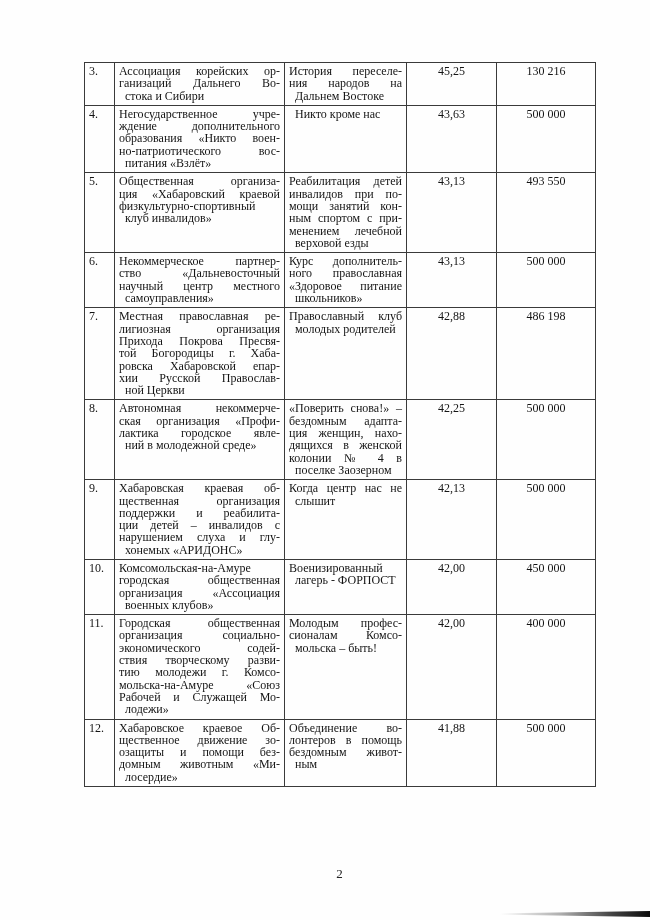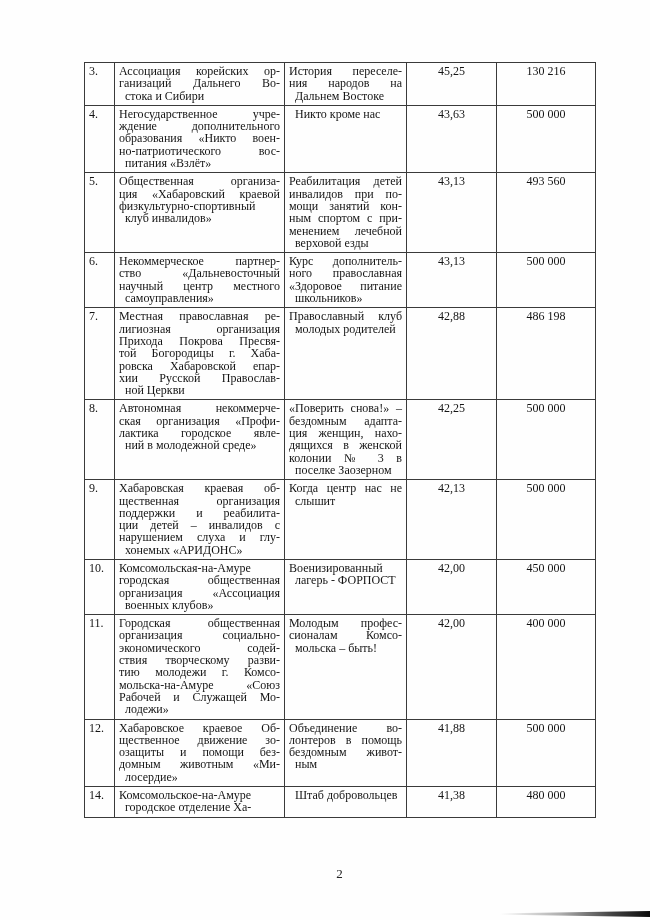--- a/index.html
+++ b/index.html
@@ -116,21 +116,21 @@
           </td>
       <td class="c-proj">
             <div class="ln">Реабилитация детей</div>
             <div class="ln">инвалидов при по-</div>
             <div class="ln">мощи занятий кон-</div>
             <div class="ln">ным спортом с при-</div>
             <div class="ln">менением лечебной</div>
             <div class="ln">верховой езды</div>
           </td>
       <td class="c-score">43,13</td>
-      <td class="c-amount">493 560</td>
+      <td class="c-amount">493 550</td>
     </tr>
 
     <tr>
       <td class="c-num">6.</td>
       <td class="c-org">
             <div class="ln">Некоммерческое партнер-</div>
             <div class="ln">ство «Дальневосточный</div>
             <div class="ln">научный центр местного</div>
             <div class="ln">самоуправления»</div>
           </td>
@@ -169,21 +169,21 @@
             <div class="ln">Автономная некоммерче-</div>
             <div class="ln">ская организация «Профи-</div>
             <div class="ln">лактика городское явле-</div>
             <div class="ln">ний в молодежной среде»</div>
           </td>
       <td class="c-proj">
             <div class="ln">«Поверить снова!» –</div>
             <div class="ln">бездомным адапта-</div>
             <div class="ln">ция женщин, нахо-</div>
             <div class="ln">дящихся в женской</div>
-            <div class="ln">колонии № 3 в</div>
+            <div class="ln">колонии № 4 в</div>
             <div class="ln">поселке Заозерном</div>
           </td>
       <td class="c-score">42,25</td>
       <td class="c-amount">500 000</td>
     </tr>
 
     <tr>
       <td class="c-num">9.</td>
       <td class="c-org">
             <div class="ln">Хабаровская краевая об-</div>
@@ -251,32 +251,20 @@
             <div class="ln">Объединение во-</div>
             <div class="ln">лонтеров в помощь</div>
             <div class="ln">бездомным живот-</div>
             <div class="ln">ным</div>
           </td>
       <td class="c-score">41,88</td>
       <td class="c-amount">500 000</td>
     </tr>
 
 
-    <tr>
-      <td class="c-num">14.</td>
-      <td class="c-org">
-            <div class="ln">Комсомольское-на-Амуре</div>
-            <div class="ln">городское отделение Ха-</div>
-          </td>
-      <td class="c-proj">
-            <div class="ln">Штаб добровольцев</div>
-          </td>
-      <td class="c-score">41,38</td>
-      <td class="c-amount">480 000</td>
-    </tr>
   </tbody>
   </table>
 
   <div class="page-number">2</div>
 
   <div class="scan-artifact"></div>
 
 </div>
 
 </body></html>

